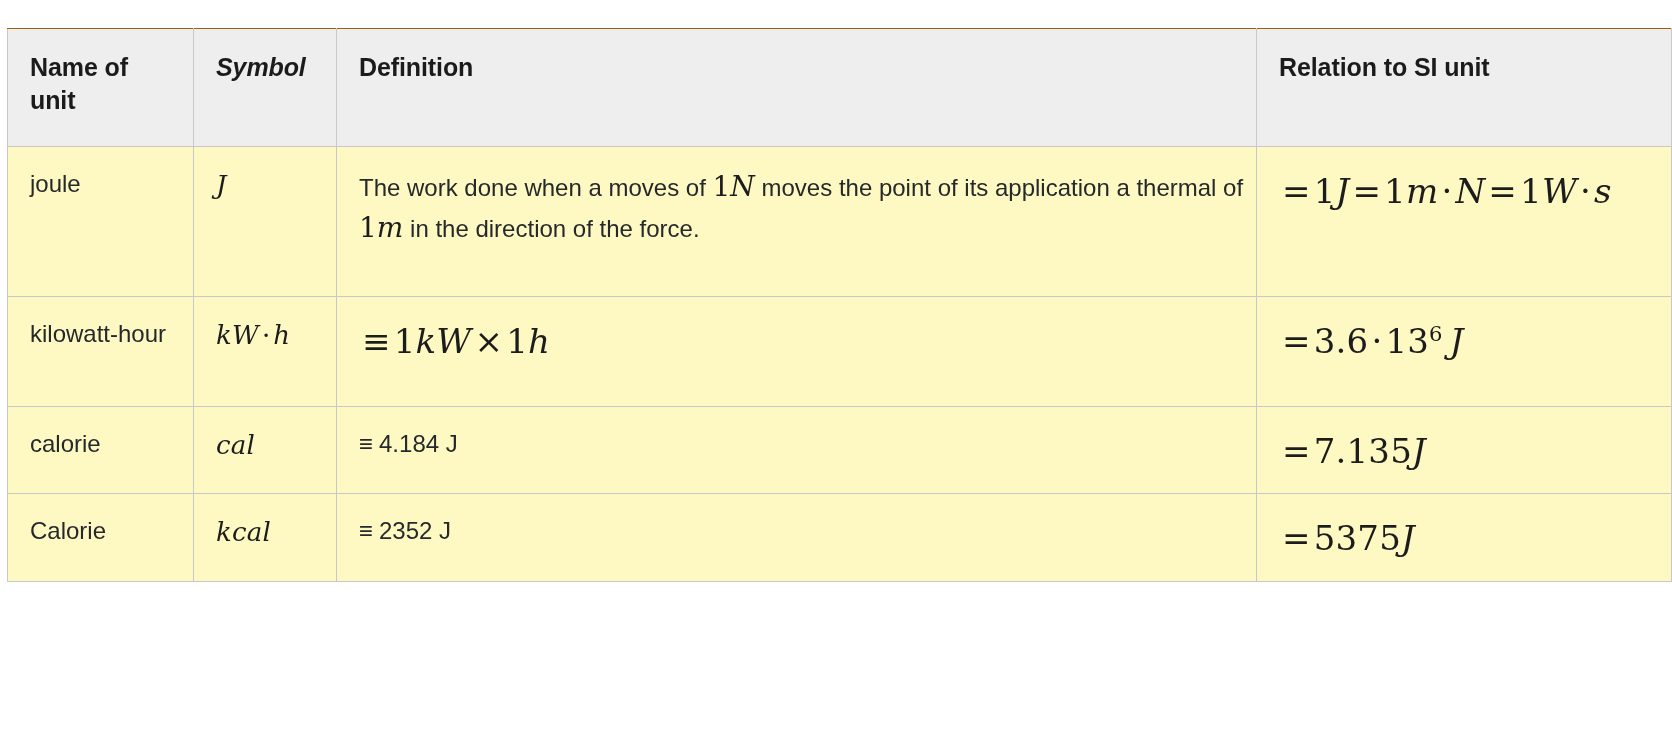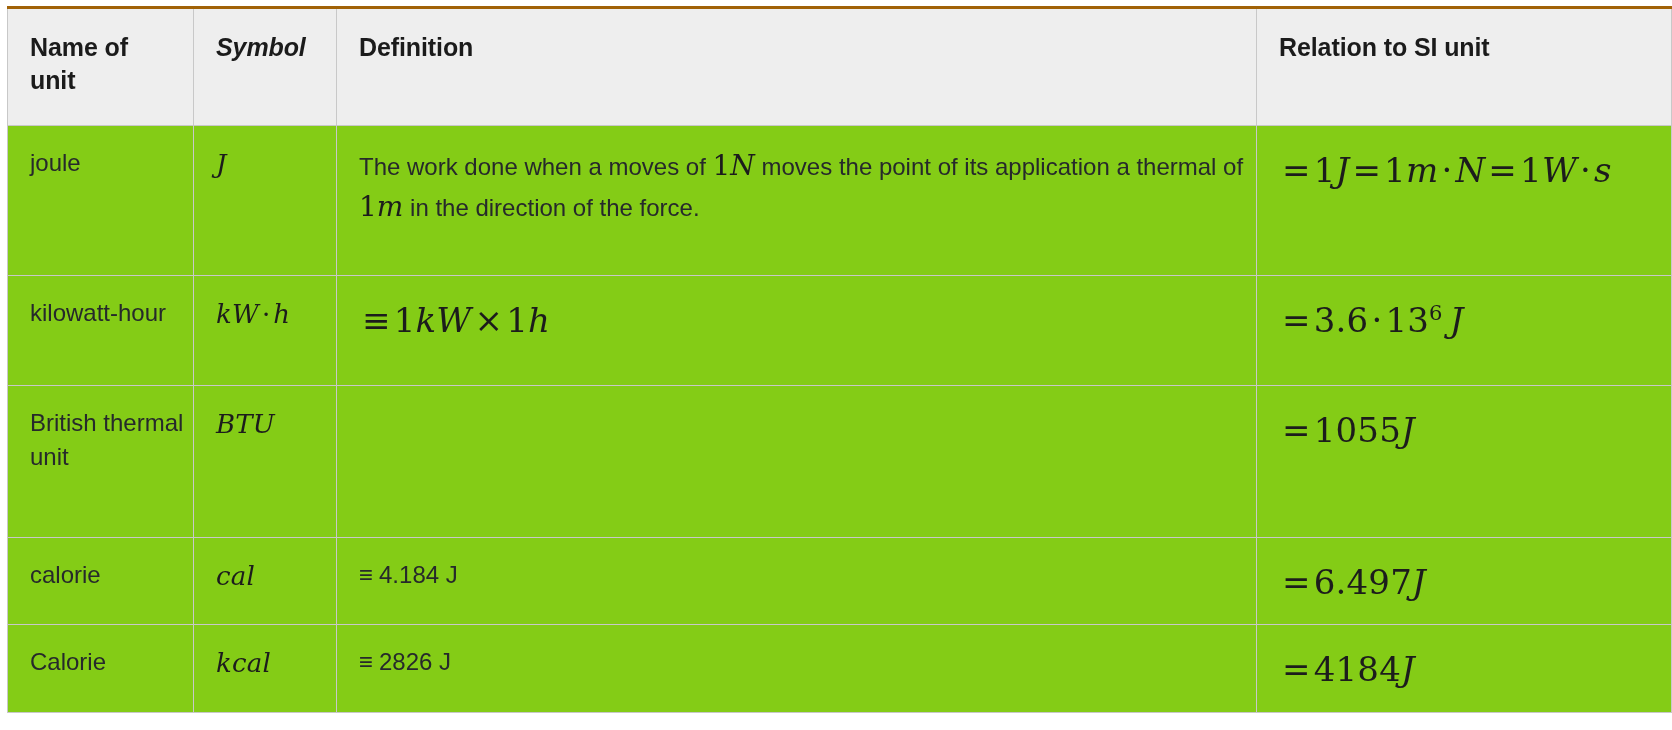--- a/index.html
+++ b/index.html
@@ -21,22 +21,23 @@
     height: 730px;
     box-sizing: border-box;
     padding: 6px 0 0 0;
   }
 
   table.units-table {
     border-collapse: collapse;
     table-layout: fixed;
     width: 1664px;
     margin-left: 7px;
-    border-top: 3px solid #a16207;
+    border-top: 1px solid #a16207;
     border-left: 1px solid #c8c8c8;
+    margin-top: 22px;
   }
 
   table.units-table th,
   table.units-table td {
     border-right: 1px solid #c8c8c8;
     border-bottom: 1px solid #c8c8c8;
     vertical-align: top;
     text-align: left;
     box-sizing: border-box;
   }
@@ -58,21 +59,21 @@
     padding: 22px 20px 22px 22px;
     height: 118px;
   }
   th.h-name    { padding-left: 26px; }
   th.h-symbol  { padding-left: 20px; font-style: italic; }
   th.h-def     { padding-left: 22px; }
   th.h-rel     { padding-left: 24px; }
 
   
   table.units-table tbody td {
-    background: #84cc16;
+    background: #fef9c3;
     font-size: 24px;
     line-height: 1.42;
     color: #26292b;
     padding: 20px 4px 18px 22px;
   }
   td.c-unitname { padding-left: 26px; }
   td.c-sym      { padding-left: 22px; padding-top: 20px; }
   td.c-def      { padding-left: 22px; }
   td.c-rel      { padding-left: 24px; }
 
@@ -170,54 +171,42 @@
           <span class="math sym"><span>kW</span><span class="op">·</span><span>h</span></span>
         </td>
         <td class="c-def">
           <span class="math"><span class="op">≡</span><span class="num">1</span><span>kW</span><span class="op">×</span><span class="num">1</span><span>h</span></span>
         </td>
         <td class="c-rel">
           <span class="math"><span class="op">=</span><span class="num">3.6</span><span class="op">·</span><span class="num">13</span><sup>6</sup><span> </span><span>J</span></span>
         </td>
       </tr>
 
-      <tr class="row-btu">
-        <td class="c-unitname">British thermal unit</td>
-        <td class="c-sym">
-          <span class="math sym">BTU</span>
-        </td>
-        <td class="c-def">
-          <span class="empty-cell"></span>
-        </td>
-        <td class="c-rel">
-          <span class="math"><span class="op">=</span><span class="num">1055</span><span>J</span></span>
-        </td>
-      </tr>
 
       <tr class="row-cal">
         <td class="c-unitname">calorie</td>
         <td class="c-sym">
           <span class="math sym">cal</span>
         </td>
         <td class="c-def">
           <span class="plain-def"><span class="eqv">≡</span><span>4.184 J</span></span>
         </td>
         <td class="c-rel">
-          <span class="math"><span class="op">=</span><span class="num">6.497</span><span>J</span></span>
+          <span class="math"><span class="op">=</span><span class="num">7.135</span><span>J</span></span>
         </td>
       </tr>
 
       <tr class="row-kcal">
         <td class="c-unitname">Calorie</td>
         <td class="c-sym">
           <span class="math sym">kcal</span>
         </td>
         <td class="c-def">
-          <span class="plain-def"><span class="eqv">≡</span><span>2826 J</span></span>
-        </td>
-        <td class="c-rel">
-          <span class="math"><span class="op">=</span><span class="num">4184</span><span>J</span></span>
+          <span class="plain-def"><span class="eqv">≡</span><span>2352 J</span></span>
+        </td>
+        <td class="c-rel">
+          <span class="math"><span class="op">=</span><span class="num">5375</span><span>J</span></span>
         </td>
       </tr>
 
     </tbody>
   </table>
 </div>
 
 </body></html>

